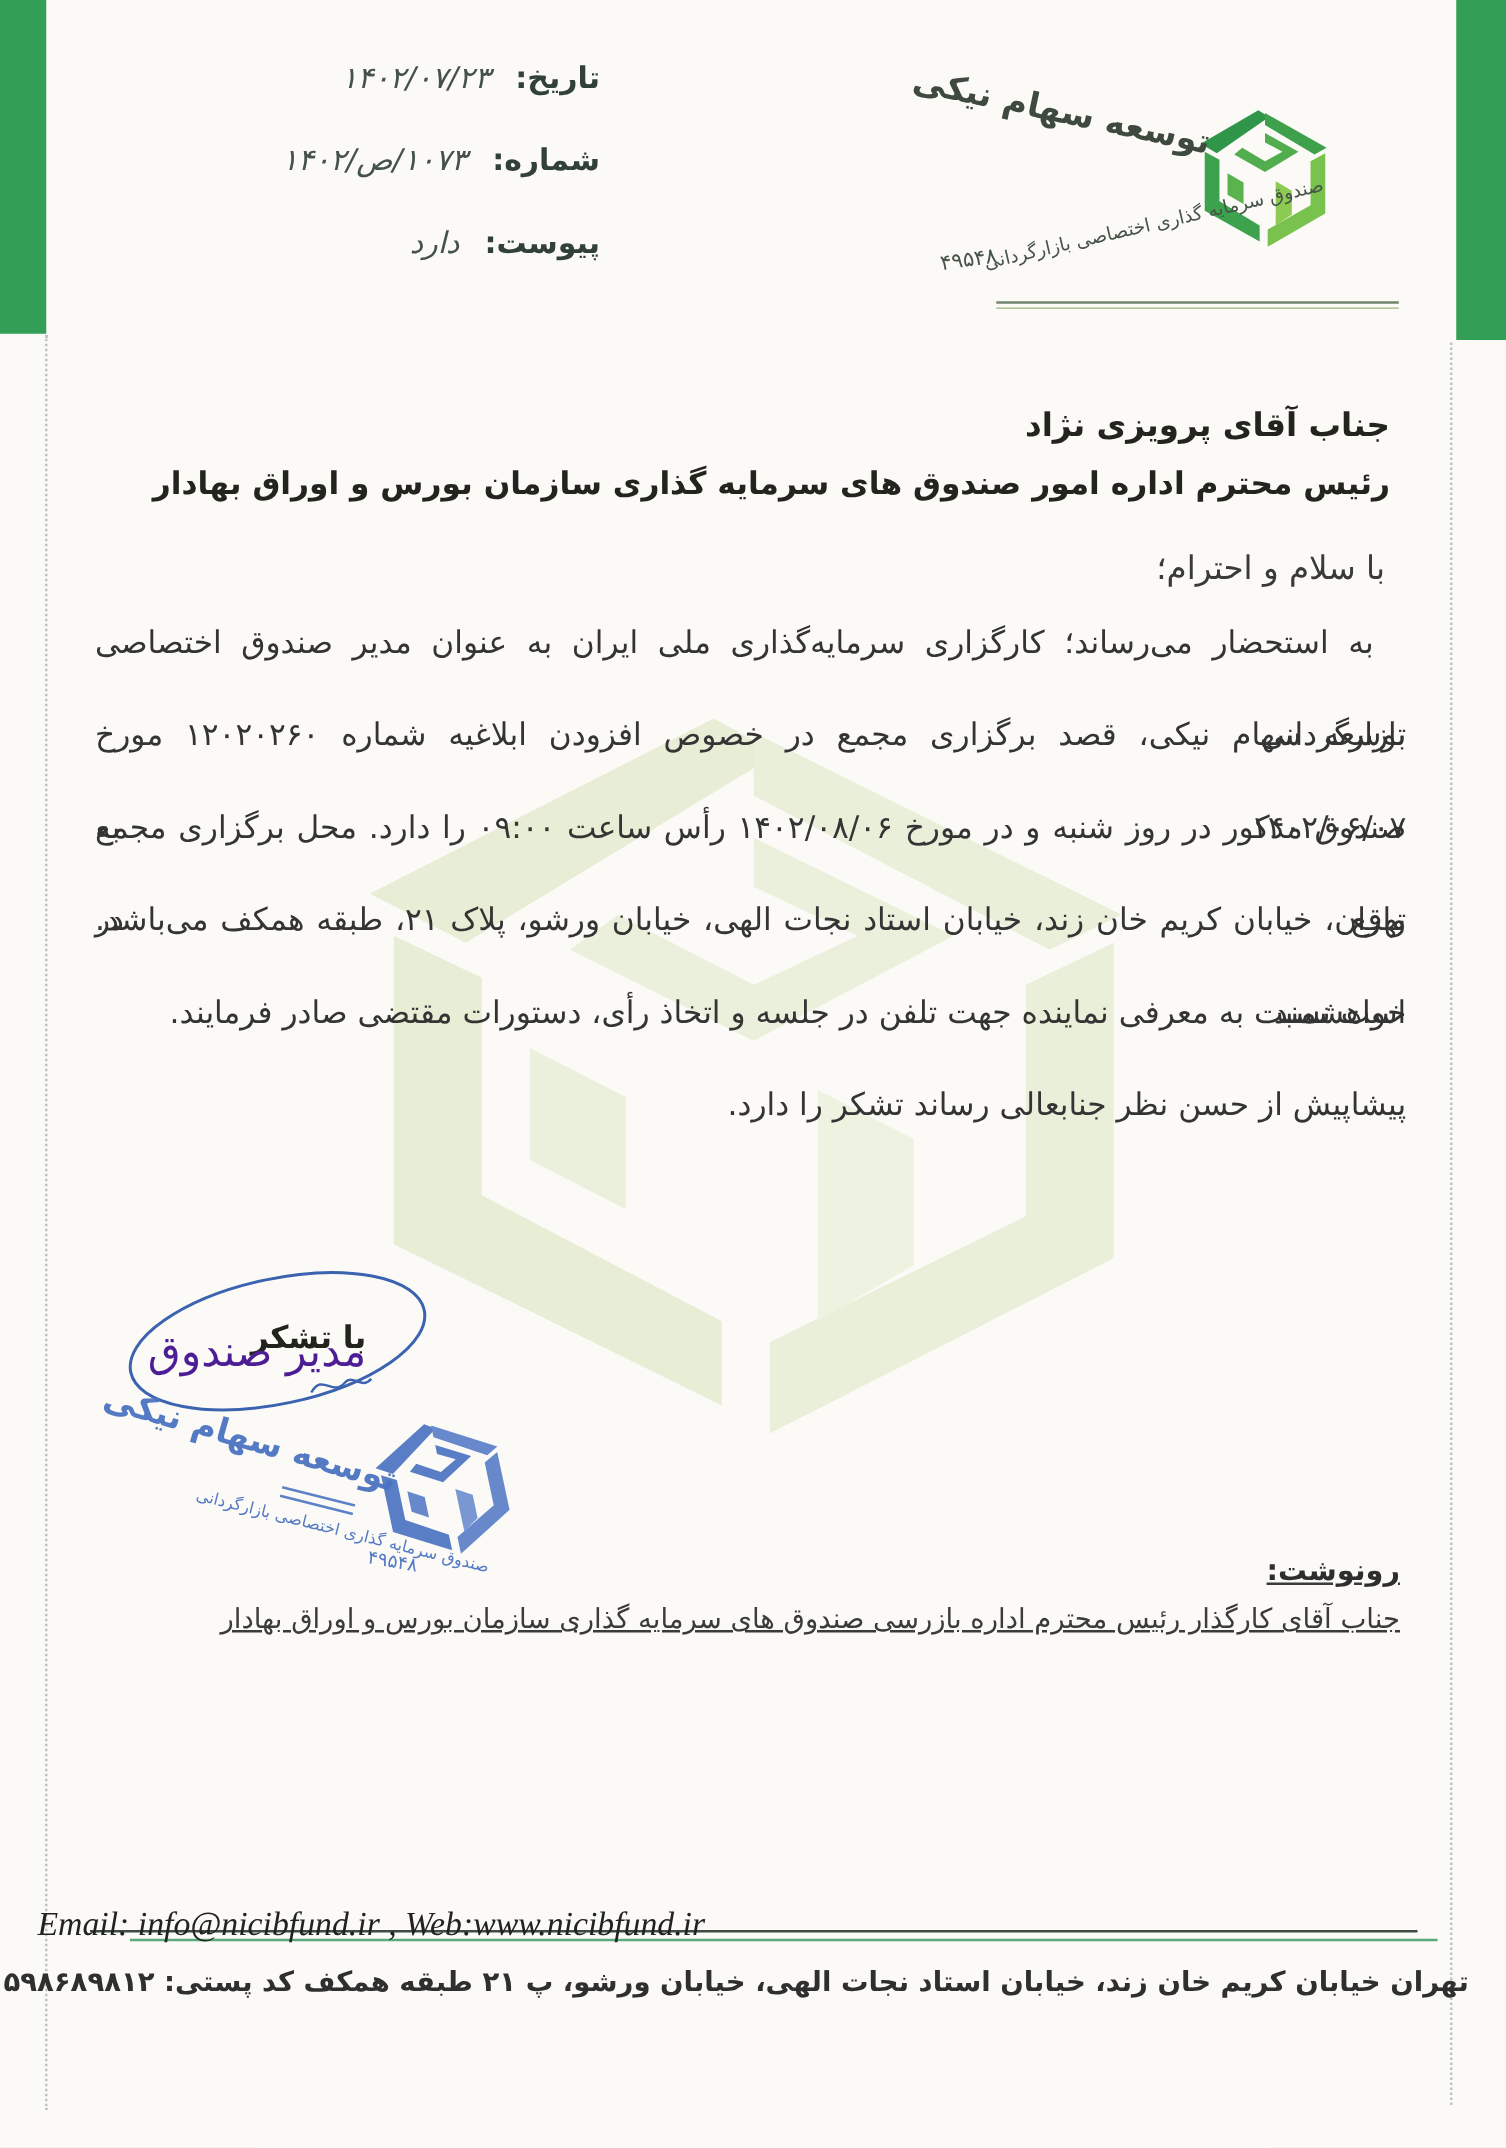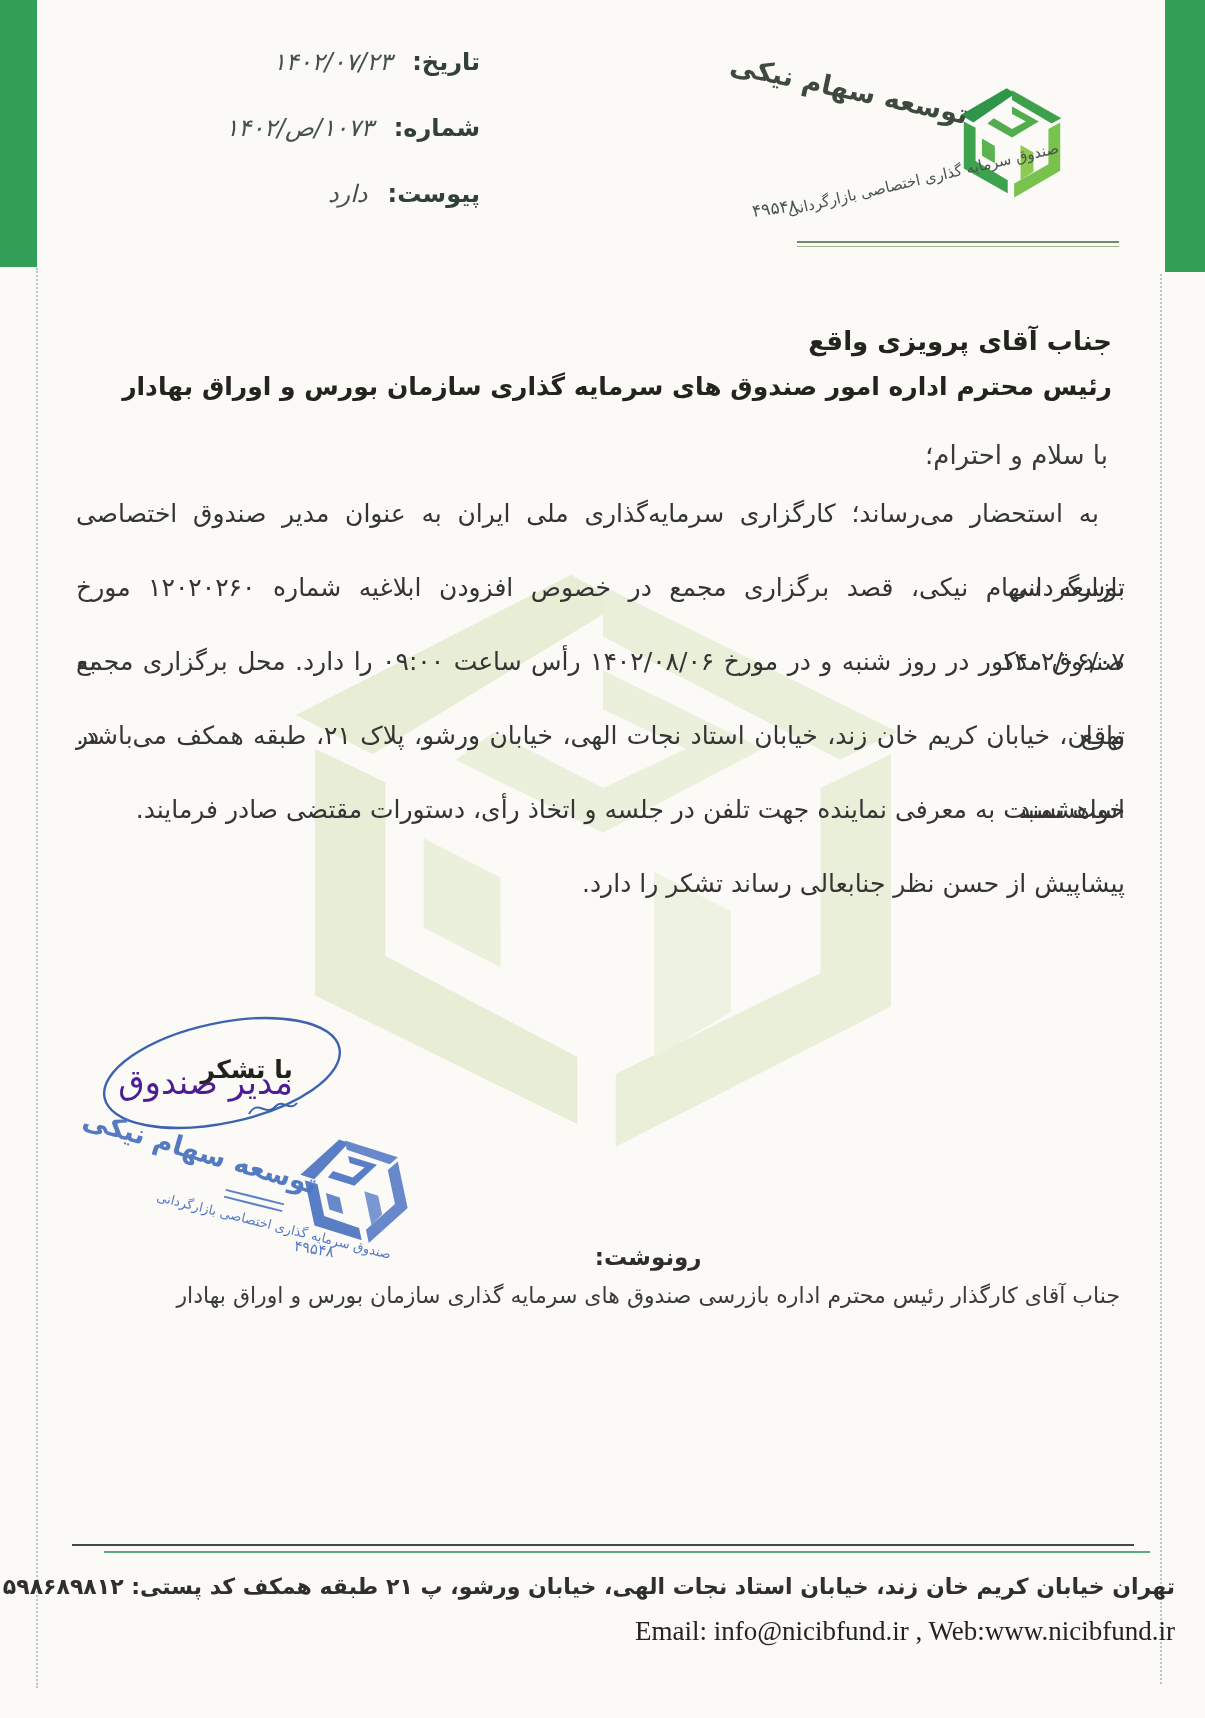--- a/index.html
+++ b/index.html
@@ -82,31 +82,31 @@
   .stamp-sub{
     position:absolute; left:148px; top:1218px; width:252px; z-index:4; text-align:center;
     font-size:13px; color:#4d74c2; white-space:nowrap; transform:rotate(14deg); opacity:.95;
   }
   .stamp-num{
     position:absolute; left:294px; top:1240px; z-index:4; font-size:15px; color:#4d74c2;
     transform:rotate(10deg); opacity:.95;
   }
 
   
-  .cc{position:absolute; right:85px; top:1244px; z-index:3; text-align:center; color:#3b3b3b;}
+  .cc{position:absolute; right:85px; top:1244px; z-index:3; text-align:right; color:#3b3b3b;text-decoration:underline;}
   .cc-label{font-size:23px; font-weight:bold; margin-bottom:8px; color:#2e2e2e;}
   .cc-item{font-size:22px; line-height:35px; white-space:nowrap;}
 
   
   .rule-a{position:absolute; left:72px; top:1544px; width:1062px; height:2px; background:#3f4c42; z-index:3;}
   .rule-b{position:absolute; left:104px; top:1551px; width:1046px; height:2px; background:#59aa7c; z-index:3;}
   .f-address{position:absolute; left:30px; right:30px; top:1574px; z-index:3; text-align:center;
     font-size:22px; font-weight:bold; color:#2f2f2f; white-space:nowrap;}
-  .f-contact{position:absolute; left:30px; right:30px; top:1616px; z-index:3; text-align:right;
-    font-family:"Liberation Serif", serif; font-size:27px; color:#222;}
+  .f-contact{position:absolute; left:30px; right:30px; top:1524px; z-index:3; text-align:left;
+    font-family:"Liberation Serif", serif; font-size:27px; color:#222;font-style:italic;}
 </style>
 </head>
 <body>
 
 <div class="page">
 
   <svg width="0" height="0" style="position:absolute" aria-hidden="true">
     <defs>
       <g id="cube">
         <polygon class="p1" points="2,28 45,3 53,8 14,35"></polygon>
@@ -145,21 +145,21 @@
     <div class="hlogo-sub" dir="rtl">صندوق سرمایه گذاری اختصاصی بازارگردانی</div>
     <div class="hlogo-num">۴۹۵۴۸</div>
     <div class="hlogo-line"></div>
   </div>
 
   <svg class="cube watermark cube-wm" viewBox="0 0 100 112" preserveAspectRatio="none">
       <use href="#cube"></use>
     </svg>
 
   <div class="recipient" dir="rtl">
-    <div class="r1">جناب آقای پرویزی واقع</div>
+    <div class="r1">جناب آقای پرویزی نژاد</div>
     <div class="r2">رئیس محترم اداره امور صندوق های سرمایه گذاری سازمان بورس و اوراق بهادار</div>
   </div>
 
   <div class="salutation" dir="rtl">با سلام و احترام؛</div>
 
   <div class="bodyblock" dir="rtl">
     <div class="bline indent">به استحضار می‌رساند؛ کارگزاری سرمایه‌گذاری ملی ایران به عنوان مدیر صندوق اختصاصی بازارگردانی</div>
     <div class="bline">توسعه سهام نیکی، قصد برگزاری مجمع در خصوص افزودن ابلاغیه شماره ۱۲۰۲۰۲۶۰ مورخ ۱۴۰۲/۰۶/۰۷ به</div>
     <div class="bline">صندوق مذکور در روز شنبه و در مورخ ۱۴۰۲/۰۸/۰۶ رأس ساعت ۰۹:۰۰ را دارد. محل برگزاری مجمع واقع در</div>
     <div class="bline">تهران، خیابان کریم خان زند، خیابان استاد نجات الهی، خیابان ورشو، پلاک ۲۱، طبقه همکف می‌باشد. خواهشمند</div>

